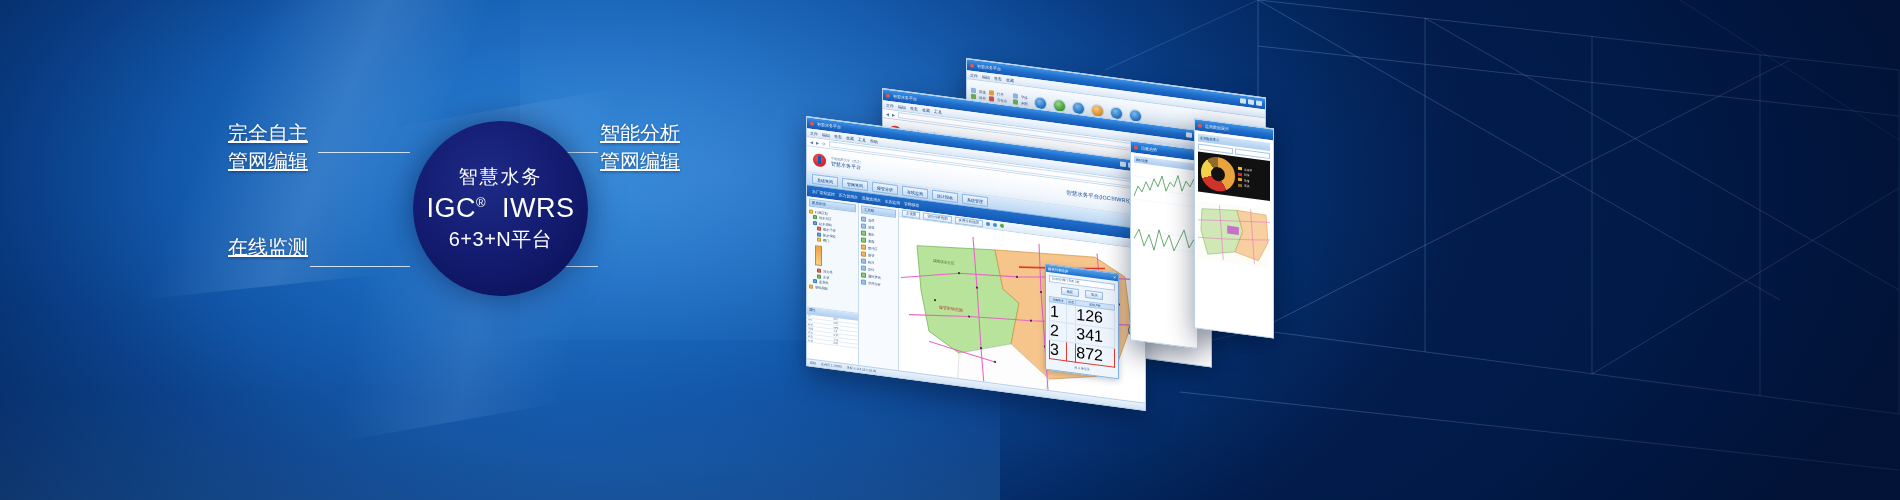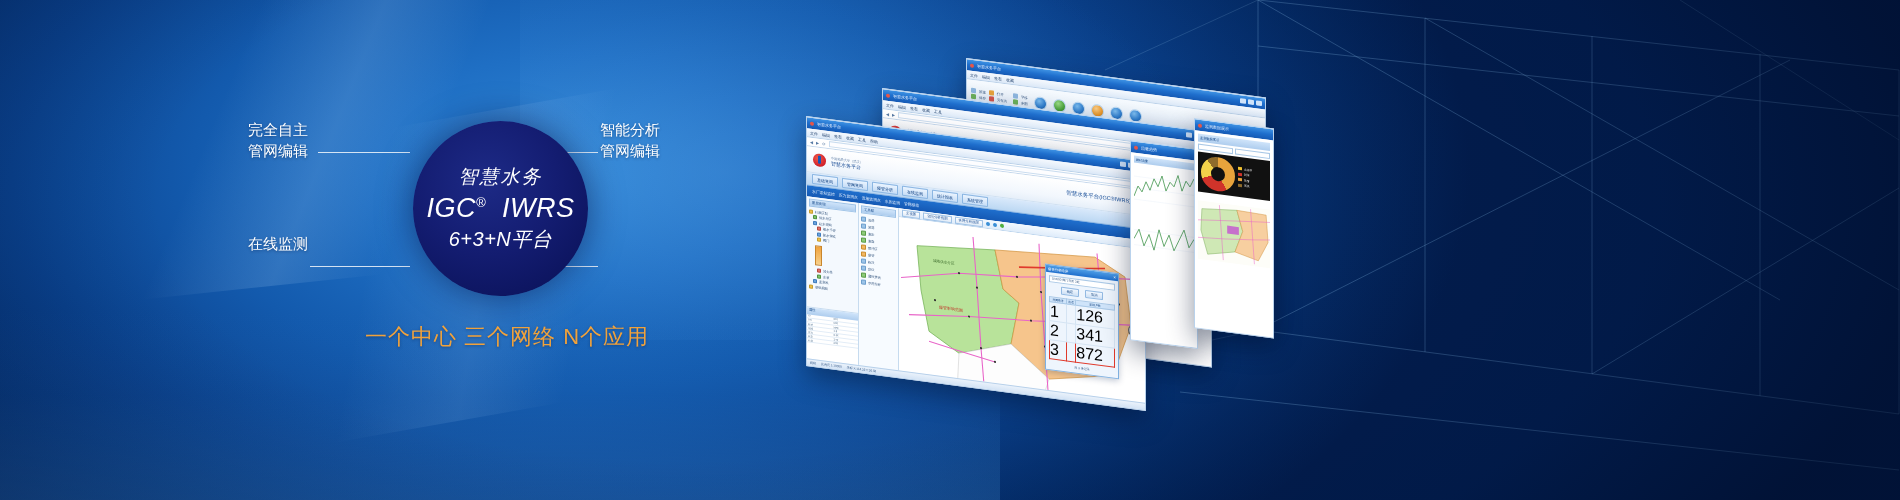--- a/index.html
+++ b/index.html
@@ -49,32 +49,32 @@
   .hub {
     position:absolute;
     left:413px; top:121px;
     width:175px; height:175px;
     border-radius:50%;
     background:radial-gradient(circle at 42% 34%, #1d2a86 0%, #141d72 45%, #0d1560 78%, #0a1054 100%);
     box-shadow:0 0 34px rgba(4,12,60,0.55);
     display:flex; flex-direction:column;
     align-items:center; justify-content:center;
     color:#fff;
-    font-style:italic;
   }
   .hub-line1 { font-size:19px; letter-spacing:2px; font-weight:400; margin-bottom:3px; }
   .hub-line2 { font-size:27px; font-weight:400; letter-spacing:0.5px; line-height:1.12; white-space:nowrap; }
   .hub-line2 .reg { font-size:13px; vertical-align:super; }
   .hub-line3 { font-size:20px; letter-spacing:0.5px; margin-top:2px; }
 
   
   .lbl {
     position:absolute; color:#ffffff;
-    font-size:15px; line-height:1.38; white-space:nowrap;
+    font-size:20px; line-height:1.38; white-space:nowrap;
     text-shadow:0 1px 3px rgba(0,20,60,0.45);
+    text-decoration:underline;
   }
   .lbl.r { text-align:center; }
   .lbl.l { text-align:right; }
   #lbl-tl { left:188px; top:120px; width:120px; }
   #lbl-bl { left:170px; top:234px; width:138px; }
   #lbl-tr { left:600px; top:120px; }
   #lbl-br { left:600px; top:234px; }
 
   .connector { position:absolute; height:1px; background:rgba(255,255,255,0.80); }
   #conn-tl { left:318px; top:152px; width:92px; }
@@ -375,21 +375,20 @@
 
 
   <div class="hub">
     <div class="hub-line1">智慧水务</div>
     <div class="hub-line2">
       <span>IGC</span><span class="reg">®</span>&nbsp;&nbsp;<span>IWRS</span>
     </div>
     <div class="hub-line3">6+3+N平台</div>
   </div>
 
-  <div id="tagline">一个中心  三个网络  N个应用</div>
 
   <div id="screens">
 
     <div class="win w3">
       <div class="tbar">
         <span class="dotr"></span>
         <span class="tt">智慧水务平台</span>
         <span class="ctrls">
             <i></i>
             <i></i>

